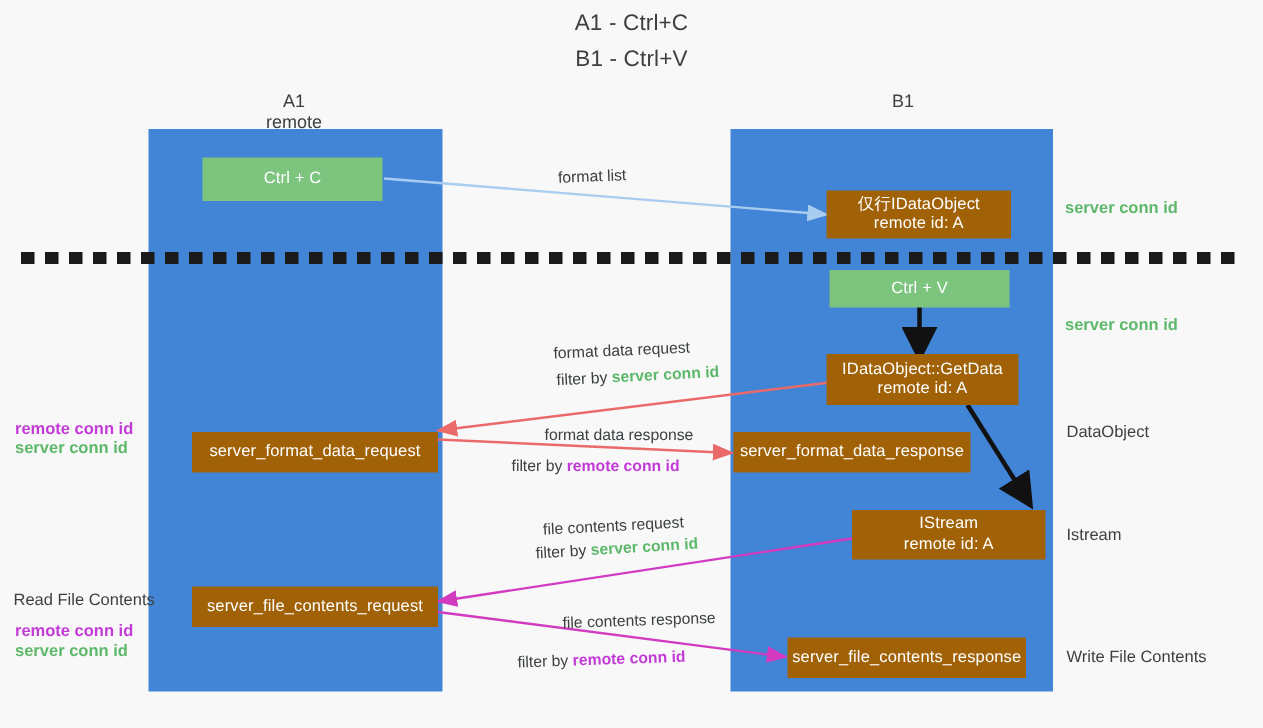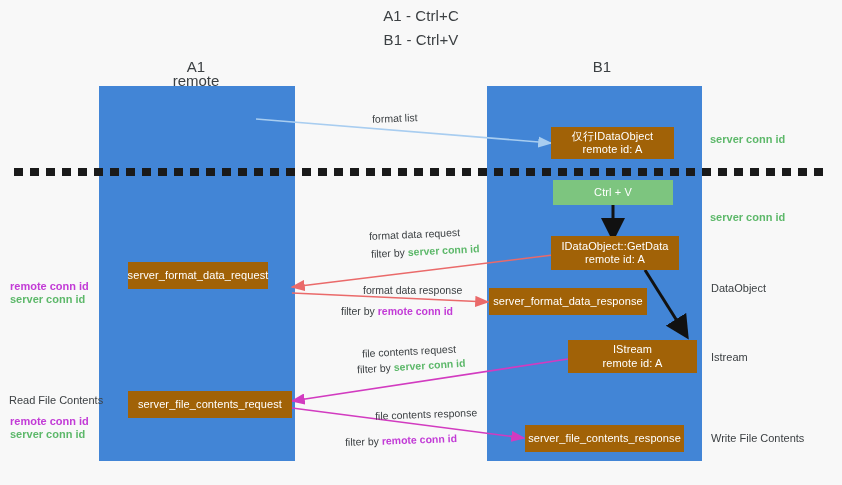--- a/index.html
+++ b/index.html
@@ -28,21 +28,21 @@
     letter-spacing: 0.1px;
   }
   .title.l1 { top: 6px; }
   .title.l2 { top: 30px; }
 
   
   .col-head {
     position: absolute;
     text-align: center;
     color: #3c4043;
-    font-size: 15px;
+    font-size: 12px;
     line-height: 14px;
     width: 200px;
   }
   .col-head .l1 { display: block; }
   .col-head .l2 { display: block; text-align: center; }
 
   
   .lane {
     position: absolute;
     background: #4285d6;
@@ -142,22 +142,25 @@
 
     <line x1="553" y1="255" x2="292" y2="287" stroke="#ea6a6a" stroke-width="1.6" marker-end="url(#ah-red)"></line>
 
     <line x1="292" y1="293" x2="488" y2="302" stroke="#ea6a6a" stroke-width="1.6" marker-end="url(#ah-red)"></line>
 
     <line x1="568" y1="359" x2="292" y2="401" stroke="#d23bc0" stroke-width="1.6" marker-end="url(#ah-magenta)"></line>
 
     <line x1="292" y1="408" x2="524" y2="438" stroke="#d23bc0" stroke-width="1.6" marker-end="url(#ah-magenta)"></line>
   </svg>
 
-
-  <div class="node orange" style="left:128px; top:262px; width:140px; height:27px;">
+  <div class="node green" style="left:135px; top:105px; width:120px; height:29px;">
+    <span>Ctrl + C</span>
+  </div>
+
+  <div class="node orange" style="left:128px; top:288px; width:164px; height:27px;">
     <span>server_format_data_request</span>
   </div>
 
   <div class="node orange" style="left:128px; top:391px; width:164px; height:27px;">
     <span>server_file_contents_request</span>
   </div>
 
   <div class="node orange" style="left:551px; top:127px; width:123px; height:32px;">
     <span>仅行IDataObject</span>
     <span>remote id: A</span>

